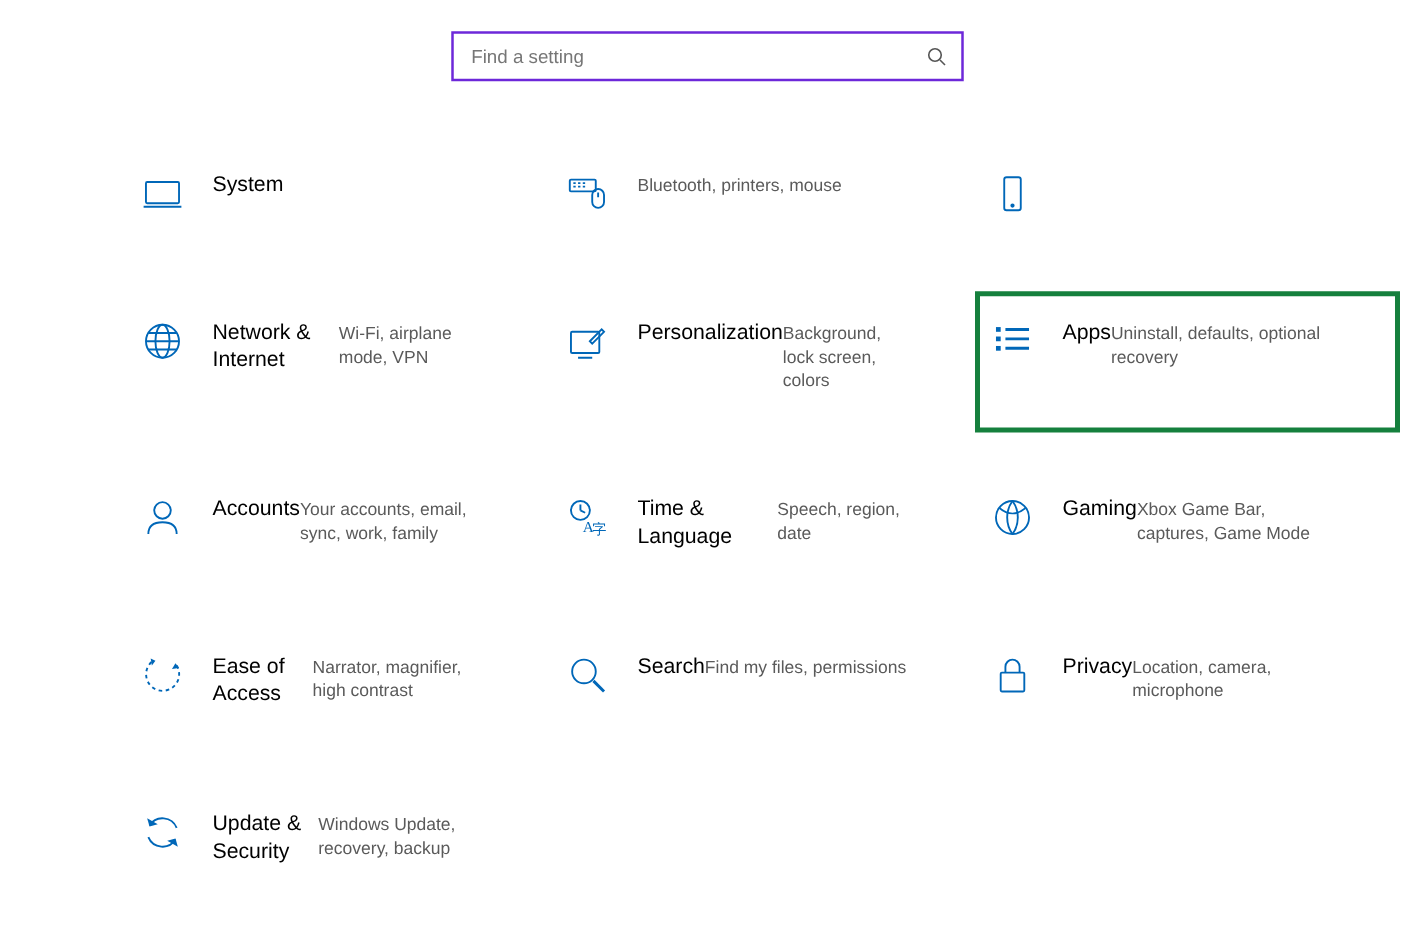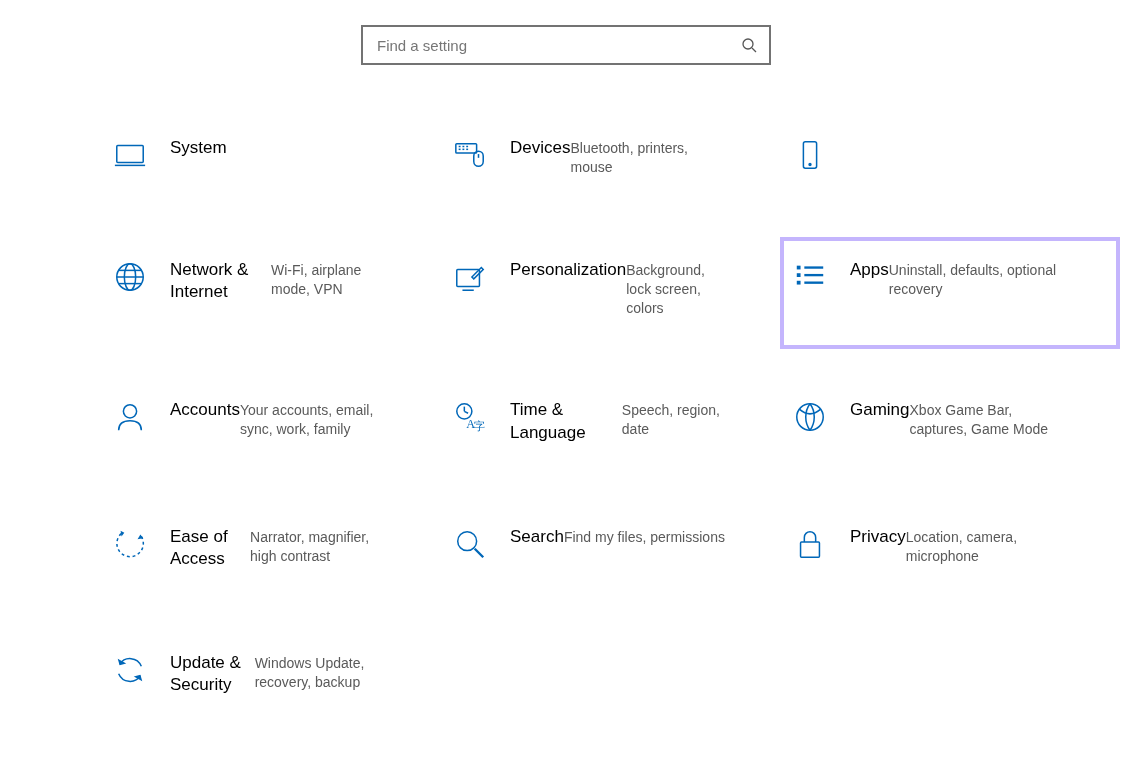--- a/index.html
+++ b/index.html
@@ -18,21 +18,21 @@
   }
   .search-row {
     display: flex;
     justify-content: center;
     padding-top: 25px;
     padding-bottom: 60px;
   }
   .search-box {
     width: 410px;
     height: 40px;
-    border: 2px solid #737373;
+    border: 2px solid #6d28d9;
     display: flex;
     align-items: center;
     padding: 12px 12px;
     box-sizing: border-box;
   }
   .search-box input {
     flex: 1;
     border: none;
     outline: none;
     font-size: 15px;
@@ -57,21 +57,21 @@
   .tile {
     display: flex;
     align-items: flex-start;
     gap: 22px;
     padding: 8px;
     box-sizing: border-box;
     cursor: pointer;
     border: 4px solid transparent;
   }
   .tile.highlighted {
-    border: 4px solid #c4b5fd;
+    border: 4px solid #15803d;
     padding: 18px 8px 28px 8px;
     margin-top: -10px;
     margin-bottom: -20px;
   }
   .tile-icon {
     width: 36px;
     height: 36px;
     flex-shrink: 0;
     color: #0067b8;
     display: flex;
@@ -140,21 +140,20 @@
             <line x1="10" y1="9" x2="12" y2="9"></line>
             <line x1="14" y1="9" x2="16" y2="9"></line>
           <line x1="6" y1="12" x2="8" y2="12"></line>
             <line x1="10" y1="12" x2="12" y2="12"></line>
             <line x1="14" y1="12" x2="16" y2="12"></line>
           <rect x="22" y="14" width="10" height="16" rx="5"></rect>
           <line x1="27" y1="17" x2="27" y2="21"></line>
         </svg>
       </div>
       <div class="tile-text">
-        <span class="tile-title">Devices</span>
         <span class="tile-desc">Bluetooth, printers, mouse</span>
       </div>
     </div>
 
     <div class="tile">
       <div class="tile-icon">
         <svg viewBox="0 0 36 36">
             <rect x="11" y="4" width="14" height="28" rx="2"></rect>
             <circle cx="18" cy="28" r="1" fill="#0067b8"></circle>
           </svg>

